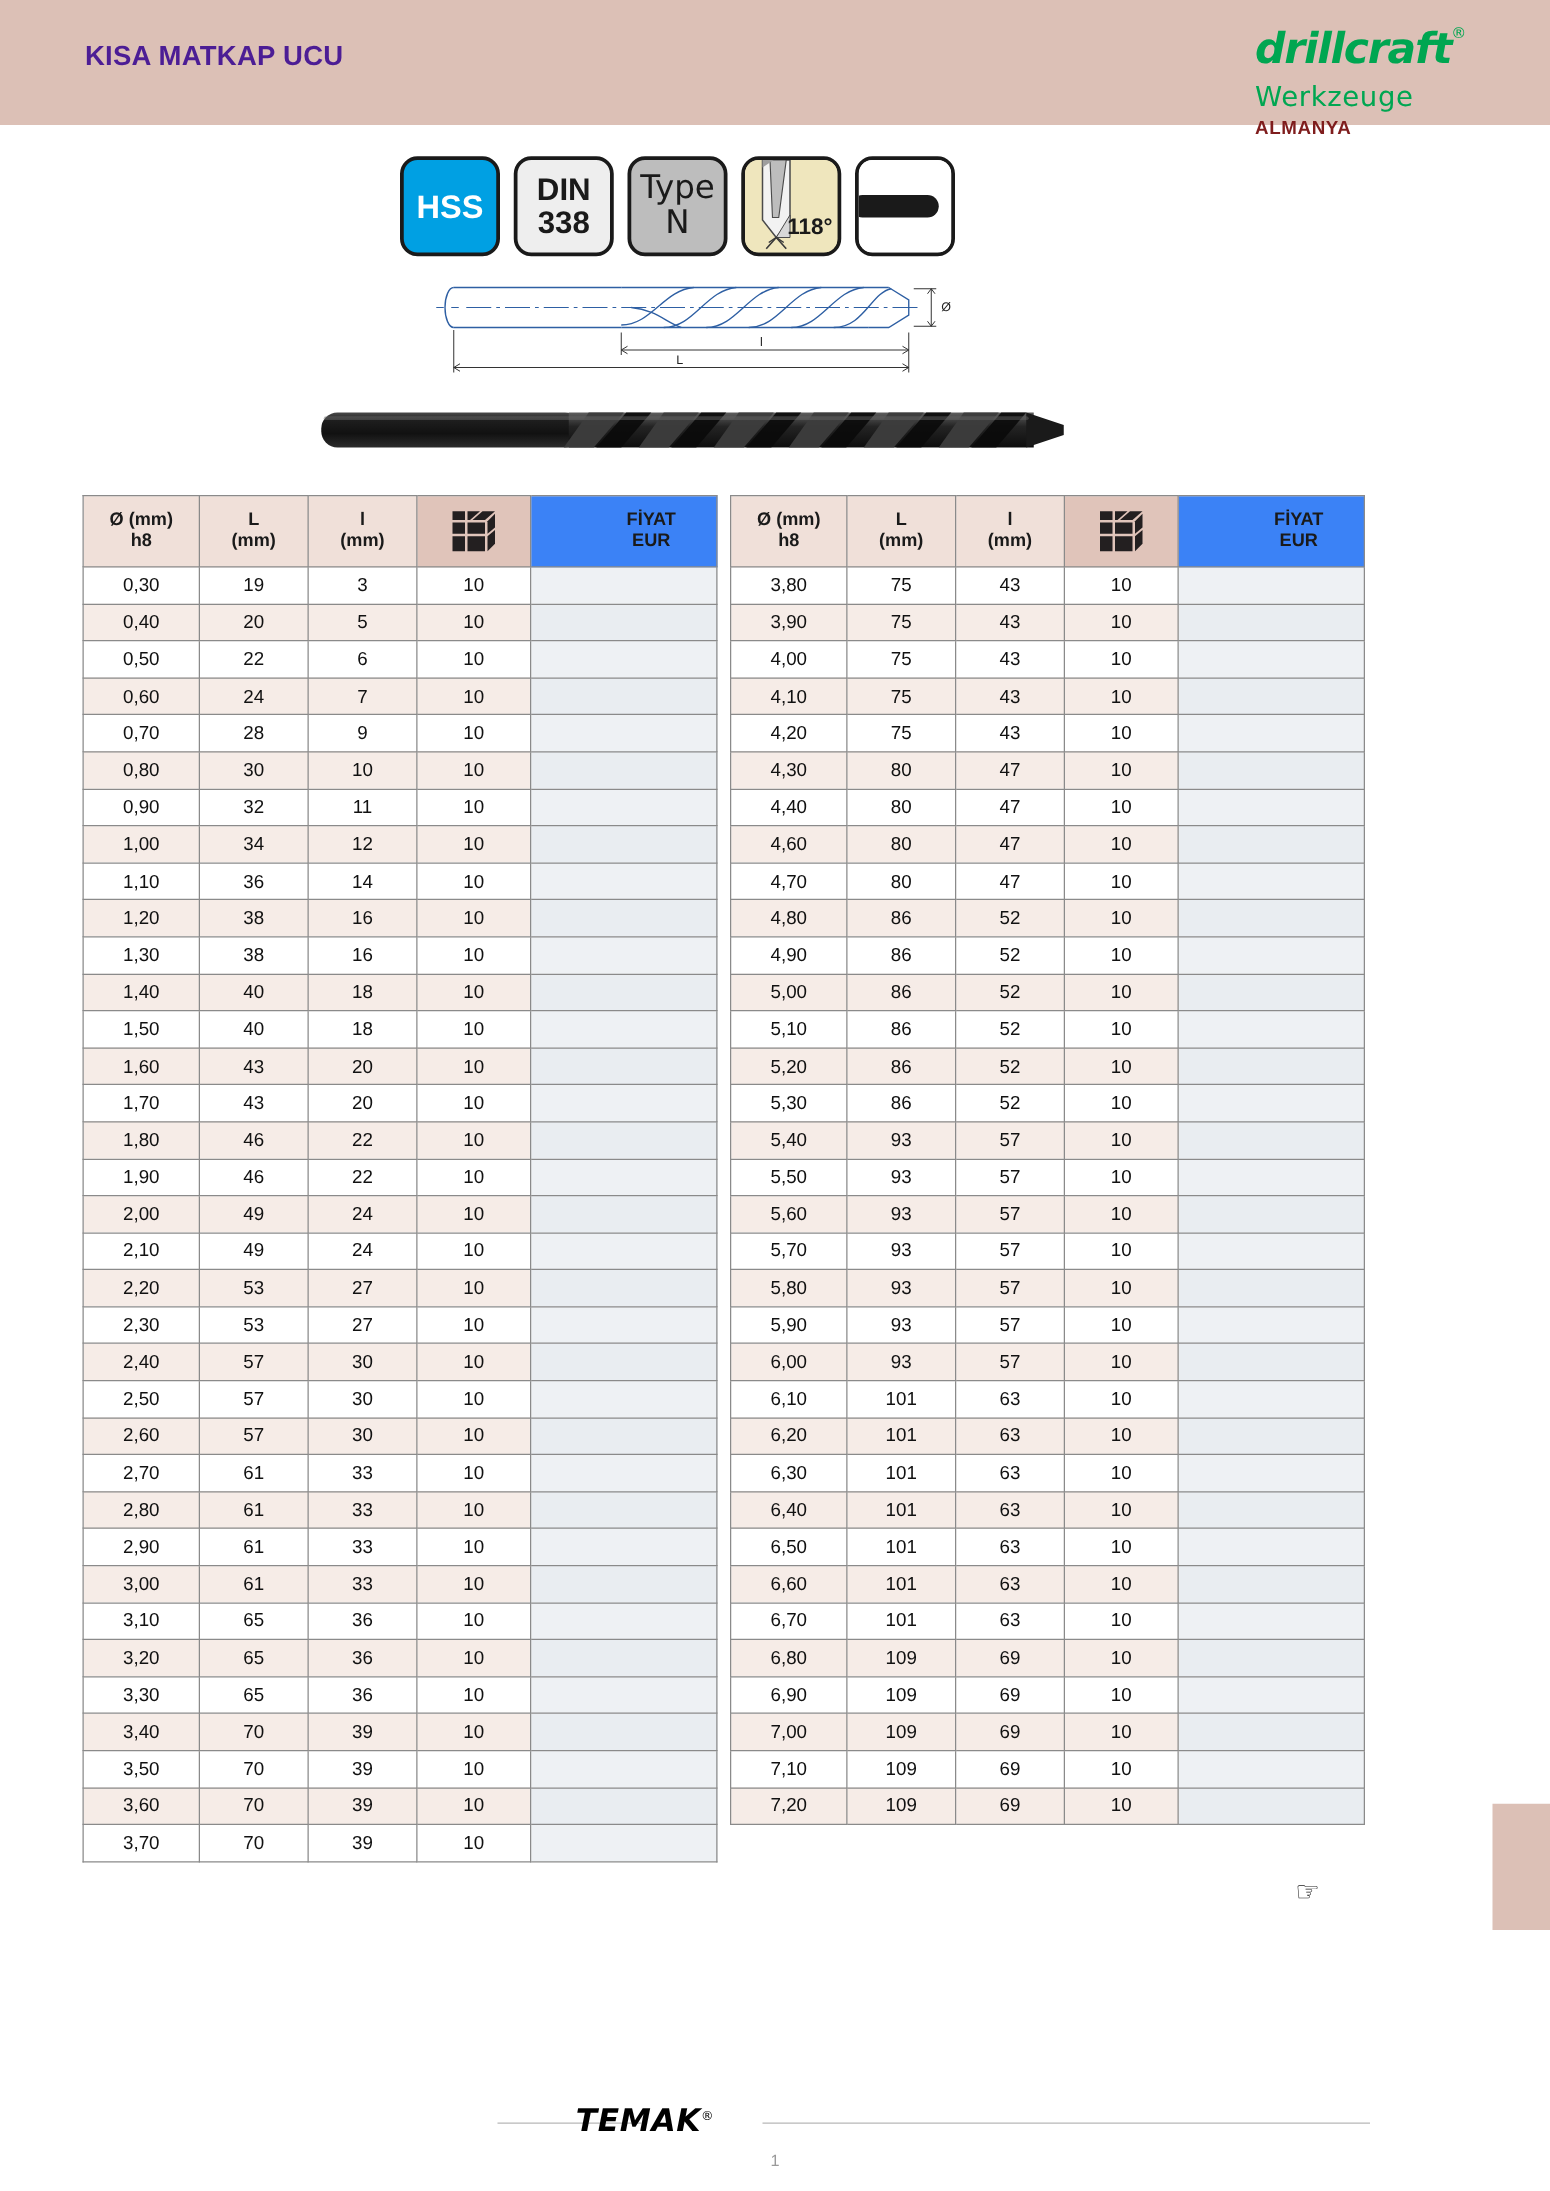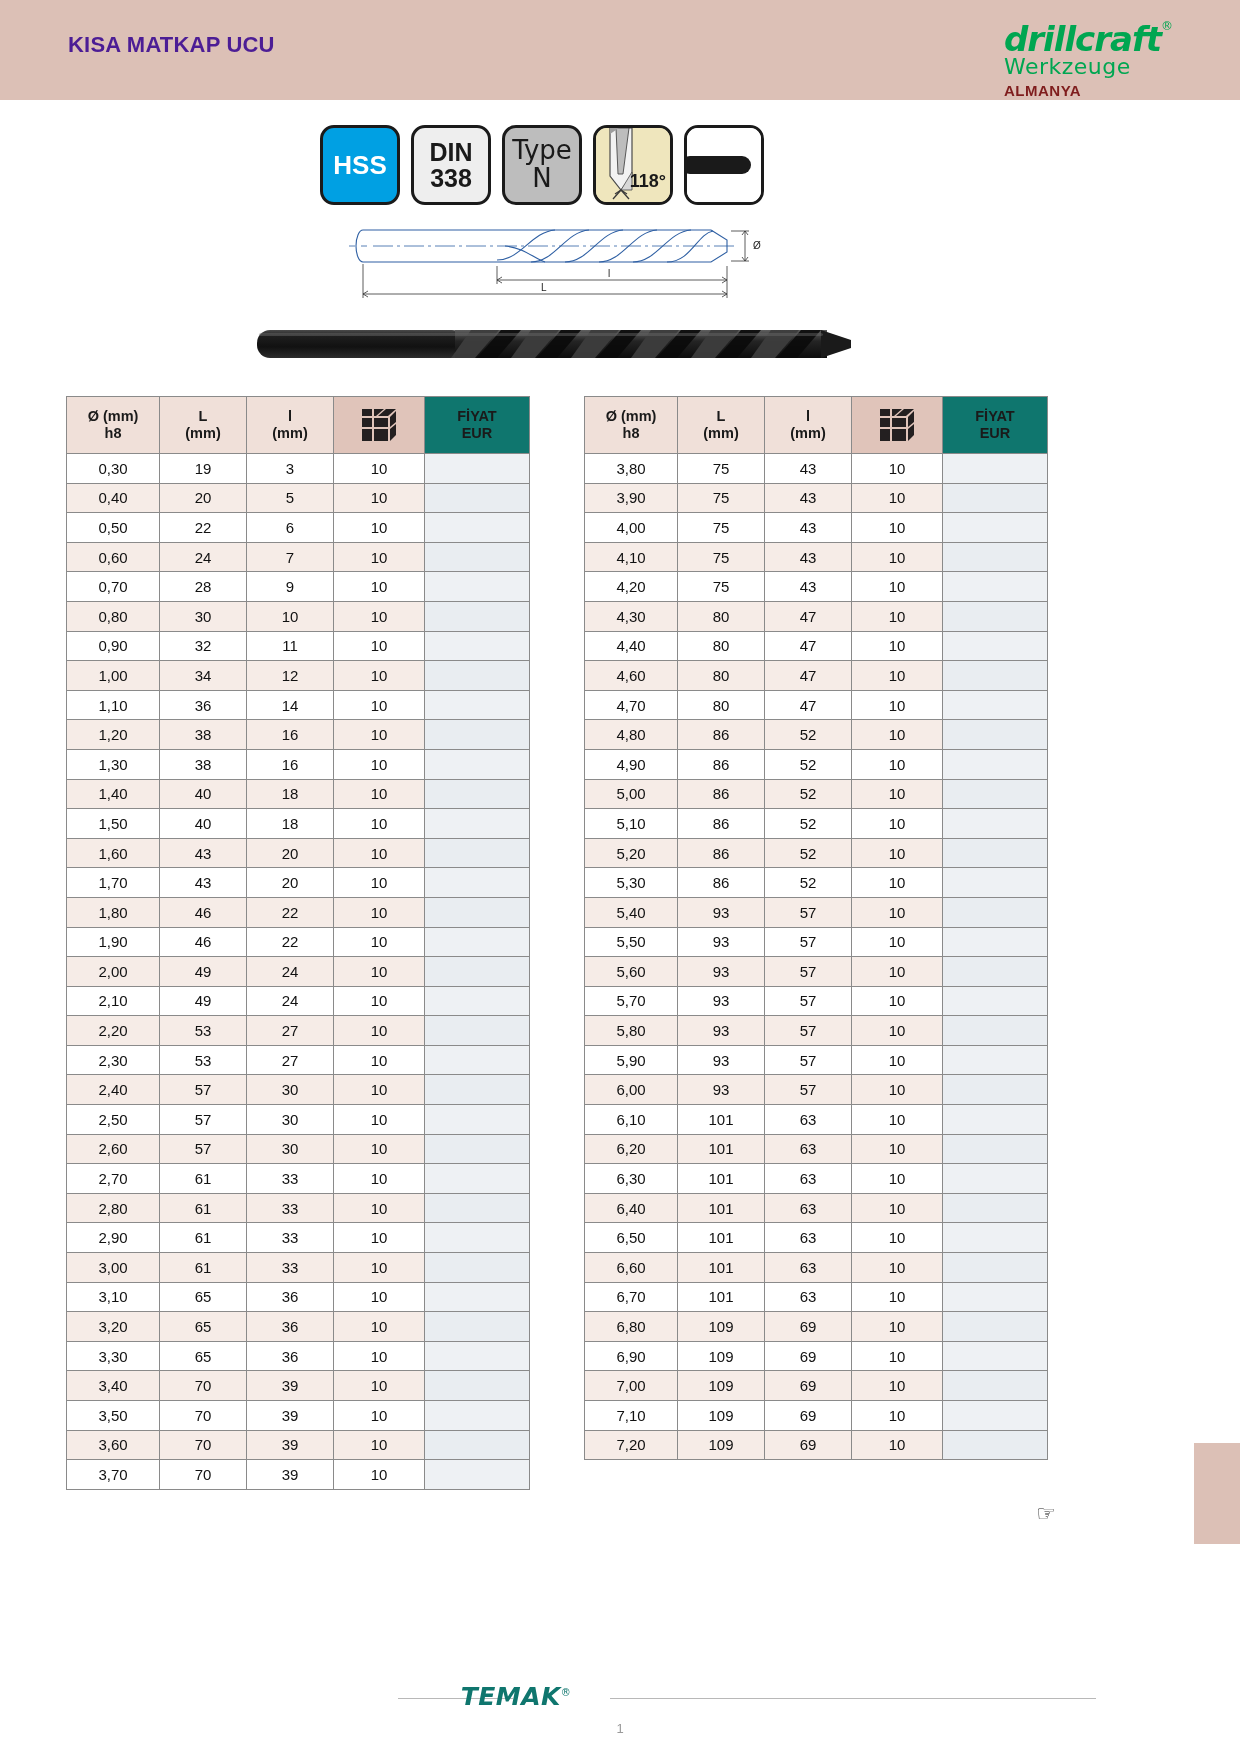--- a/index.html
+++ b/index.html
@@ -57,21 +57,21 @@
     right: -11px;
     font-size: 12px;
     font-style: normal;
     font-weight: normal;
     color: #00a651;
   }
   .brand-sub {
     font-family: "DejaVu Sans", sans-serif;
     font-size: 22px;
     color: #00a651;
-    margin-top: 0;
+    margin-top: 12px;
     letter-spacing: 0.5px;
   }
   .brand-country {
     font-family: "Liberation Sans", sans-serif;
     font-size: 15px;
     font-weight: bold;
     color: #7f1d1d;
     margin-top: 5px;
     letter-spacing: 0.5px;
   }
@@ -194,21 +194,22 @@
     height: 56px;
     padding: 0;
     line-height: 1.2;
     text-align: center;
     vertical-align: middle;
   }
   .spec-table th.th-pack {
     background: #e0c4ba;
   }
   .spec-table th.th-price {
-    background: #0f766e;
+    background: #3b82f6;
+    padding-left: 44px;
   }
   .spec-table td {
     border: 1px solid #8a8a8a;
     font-size: 15px;
     color: #111111;
     height: 28.6px;
     padding: 0;
     text-align: center;
     vertical-align: middle;
     background: #ffffff;
@@ -264,21 +265,21 @@
   .footer-rule-right { left: 610px; width: 486px; }
   .footer-logo {
     position: absolute;
     left: 0; top: 27px;
     width: 1032px;
     text-align: center;
     font-family: "DejaVu Sans", sans-serif;
     font-style: italic;
     font-weight: bold;
     font-size: 25px;
-    color: #0f766e;
+    color: #000000;
     letter-spacing: 0.5px;
   }
   .footer-logo span.reg {
     font-size: 10px;
     font-style: normal;
     font-weight: normal;
     vertical-align: super;
   }
   .footer-page {
     position: absolute;

